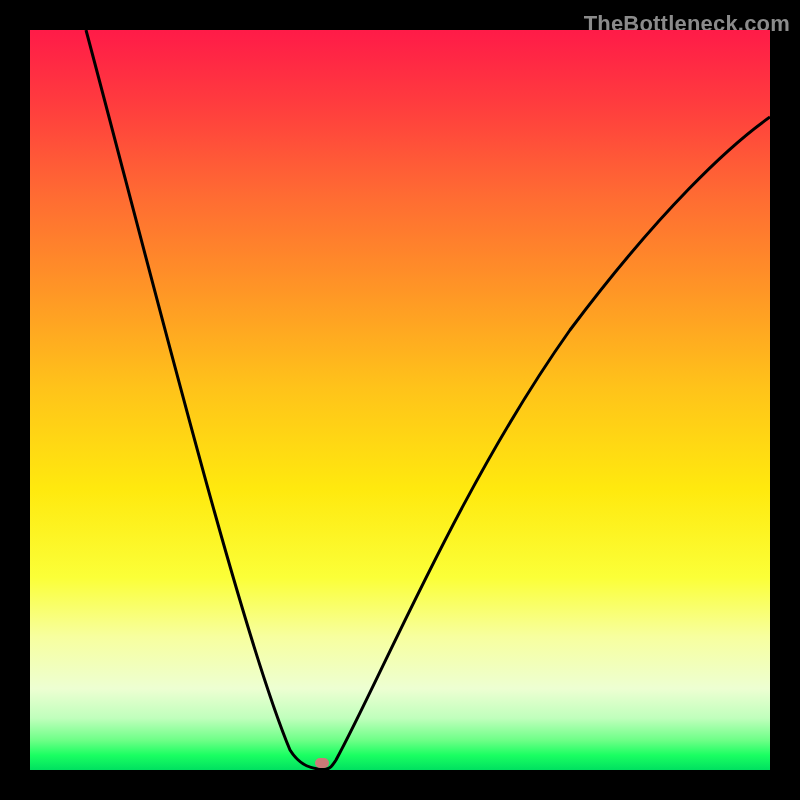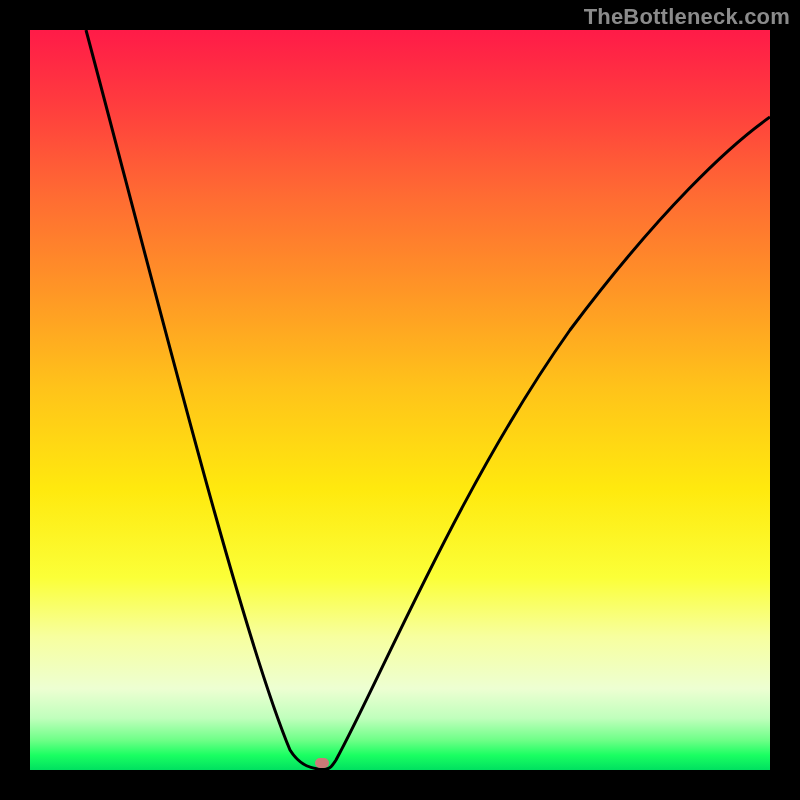--- a/index.html
+++ b/index.html
@@ -50,21 +50,21 @@
   .marker {
     position: absolute;
     width: 14px;
     height: 10px;
     border-radius: 5px;
     background: #cc7a78;
     transform: translate(-50%, -50%);
   }
   .watermark {
     position: absolute;
-    top: 4px;
+    top: 11px;
     right: 10px;
     font-family: Arial, Helvetica, sans-serif;
     font-size: 22px;
     font-weight: 600;
     color: #8b8b8b;
     letter-spacing: 0.2px;
   }
 </style>
 </head>
 <body>

